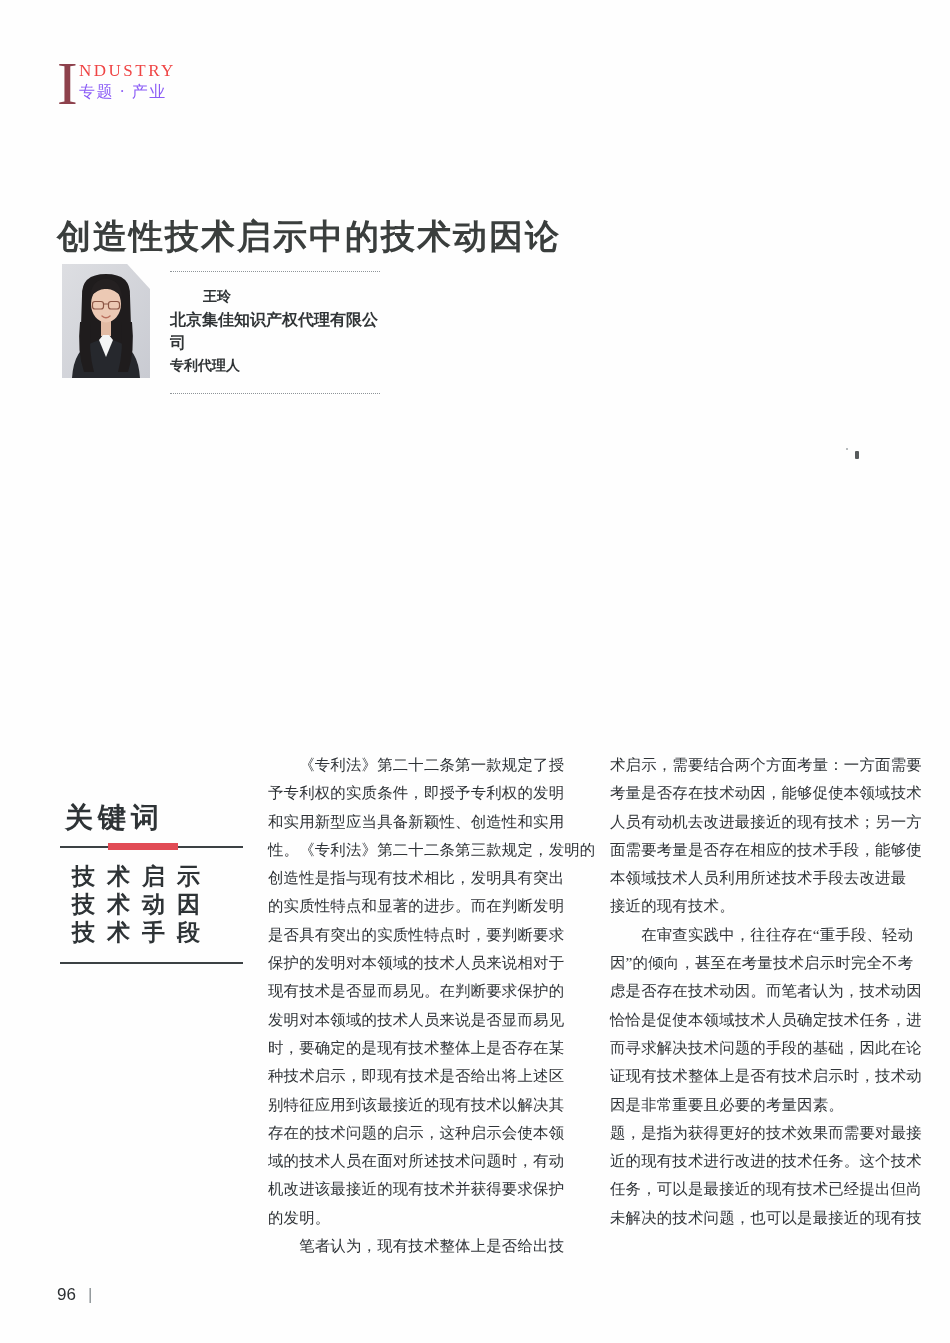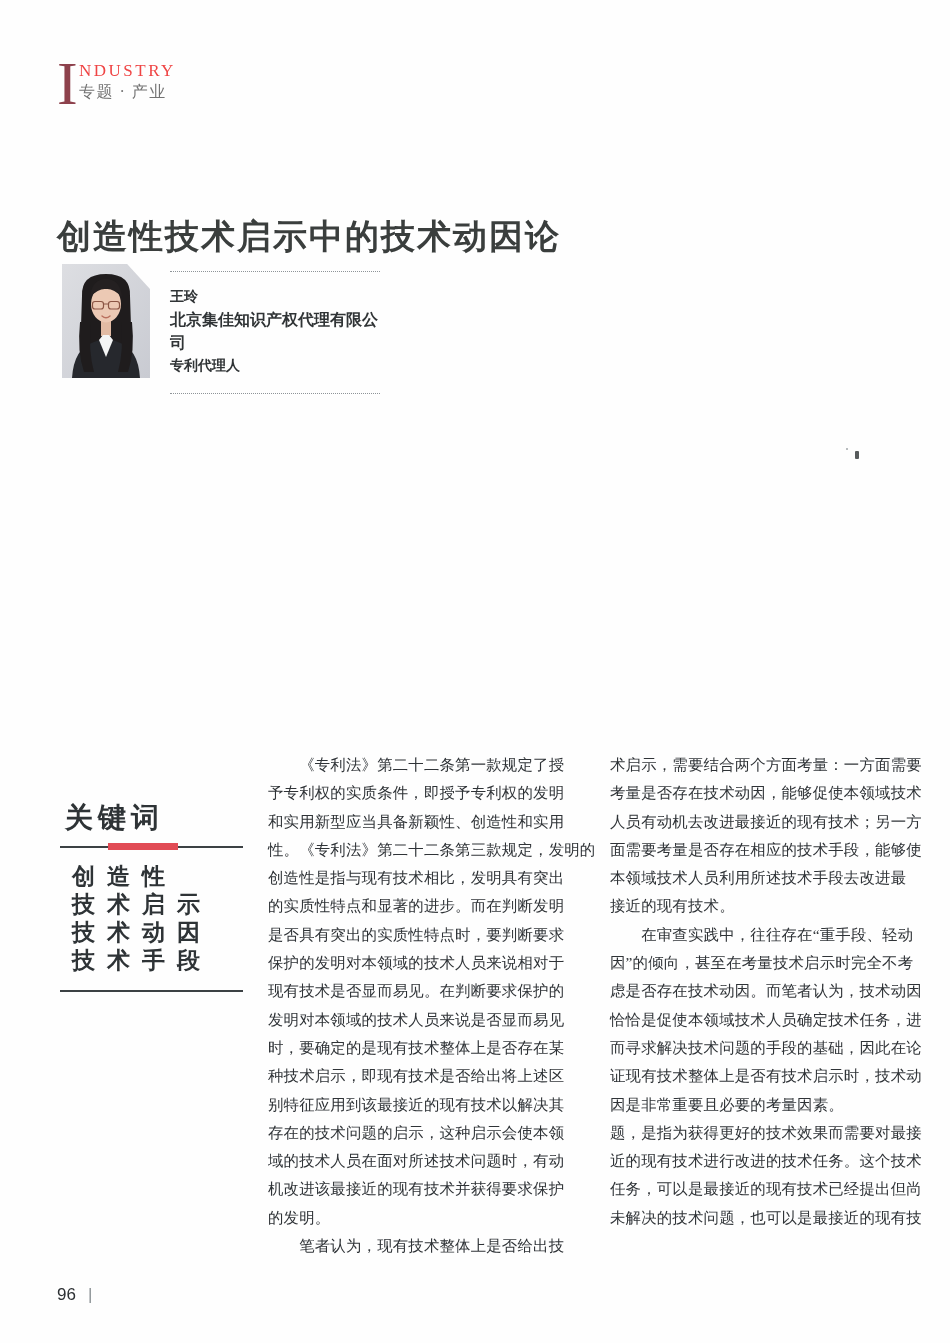--- a/index.html
+++ b/index.html
@@ -11,38 +11,38 @@
   .masthead{position:absolute;left:57px;top:57px;width:260px;height:60px;}
   .masthead-initial{
     position:absolute;left:0;top:2px;font-size:62px;line-height:48px;
     color:#8d414c;font-family:"Liberation Serif",serif;
   }
   .masthead-rest{
     position:absolute;left:22px;top:4px;font-size:17px;letter-spacing:2.5px;
     color:#ef4444;font-family:"Liberation Serif",serif;
   }
   .masthead-sub{
-    position:absolute;left:22px;top:25px;font-size:16px;letter-spacing:1.5px;color:#737373;
+    position:absolute;left:22px;top:25px;font-size:16px;letter-spacing:1.5px;color:#8b5cf6;
   }
   
   .article-title{
     position:absolute;left:57px;top:192px;font-size:34px;line-height:42px;font-weight:700;
     letter-spacing:2px;color:#3a3e3d;font-family:"Liberation Sans","DejaVu Sans",sans-serif;
   }
   
   .author-photo{position:absolute;left:62px;top:264px;width:88px;height:114px;
     clip-path:polygon(0 0,74% 0,100% 22%,100% 100%,0 100%);}
   .author-photo svg{display:block;width:100%;height:100%;}
   .author-info{
     position:absolute;left:170px;top:271px;width:210px;
     border-top:1px dotted #8e9498;border-bottom:1px dotted #8e9498;
     padding:13px 0 16px 0;
     font-family:"Liberation Sans","DejaVu Sans",sans-serif;color:#303436;
   }
-  .author-name{font-size:14px;line-height:23px;font-weight:600;}
+  .author-name{font-size:14px;line-height:23px;font-weight:600;margin-left:33px;}
   .author-affiliation{font-size:16px;line-height:23px;font-weight:600;}
   .author-role{font-size:14px;line-height:23px;font-weight:600;}
   
   .keywords{position:absolute;left:60px;top:800px;width:183px;}
   .keywords-heading{
     font-size:28px;line-height:36px;font-weight:700;letter-spacing:5px;padding-left:5px;
     color:#2e3336;
   }
   .keywords-divider{position:relative;height:8px;margin-top:7px;}
   .keywords-divider .rule{position:absolute;left:0;right:0;top:3px;height:2px;background:#3c4144;}
@@ -109,21 +109,20 @@
     <div class="author-role">专利代理人</div>
   </div>
 
   <div class="keywords">
     <div class="keywords-heading">关键词</div>
     <div class="keywords-divider">
       <div class="rule"></div>
       <div class="accent"></div>
     </div>
     <div class="keywords-list">
-        <div class="keyword-item">创造性</div>
         <div class="keyword-item">技术启示</div>
         <div class="keyword-item">技术动因</div>
         <div class="keyword-item">技术手段</div>
       </div>
     <div class="keywords-bottom-rule"></div>
   </div>
 
   <div class="col col-left">
       <div class="text-line">　　《专利法》第二十二条第一款规定了授</div>
       <div class="text-line">予专利权的实质条件，即授予专利权的发明</div>

